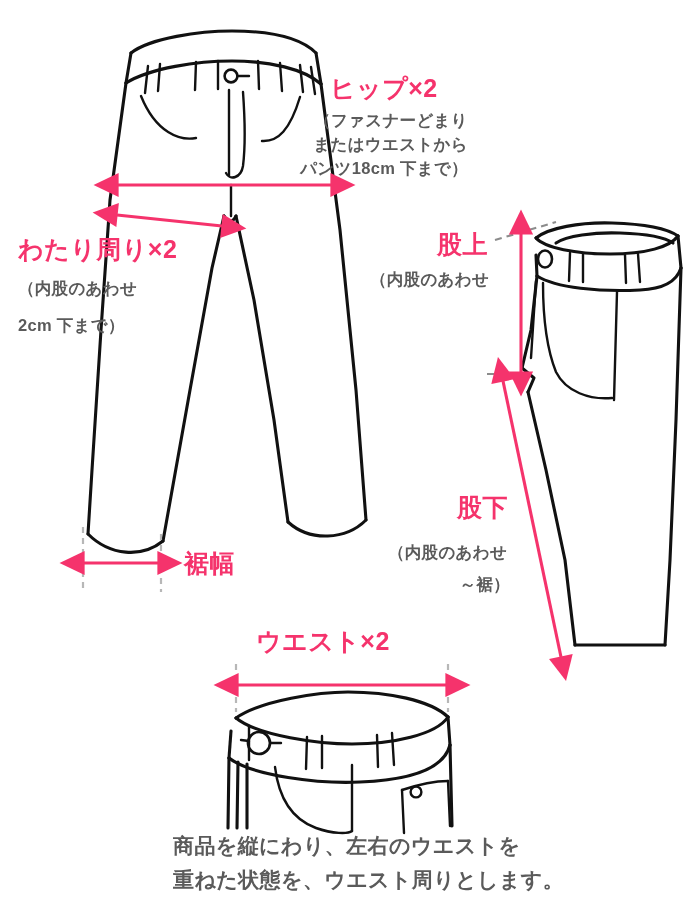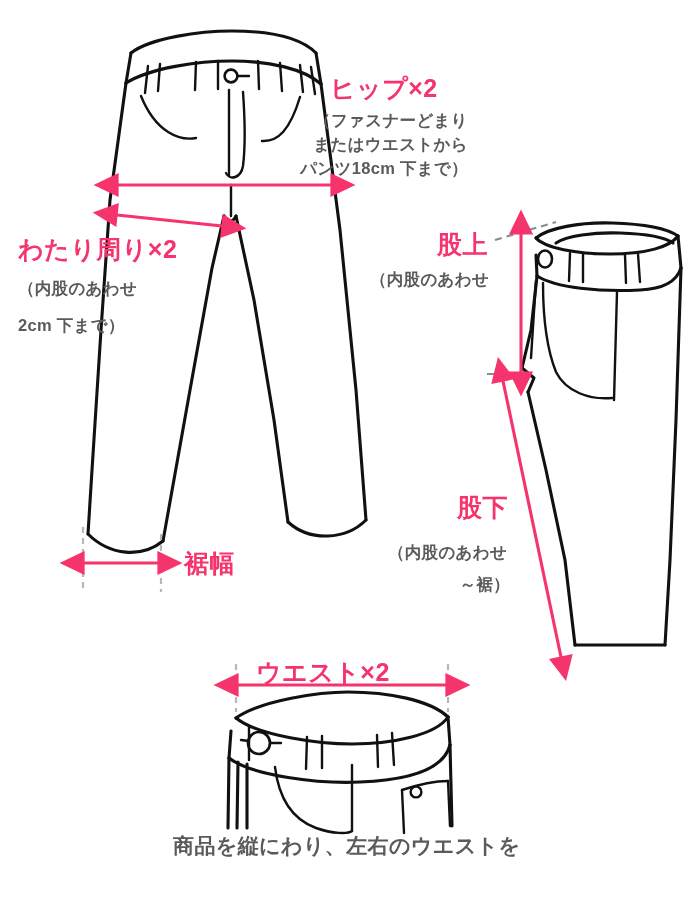--- a/index.html
+++ b/index.html
@@ -235,17 +235,18 @@
 
   <div class="lbl lbl-main" style="left:437px; top:232px;text-align:center;">股上</div>
   <div class="lbl lbl-sub" style="left:370px; top:268px;">（内股のあわせ</div>
 
   <div class="lbl lbl-main" style="left:457px; top:495px;">股下</div>
   <div class="lbl lbl-sub" style="left:388px; top:541px;">（内股のあわせ</div>
   <div class="lbl lbl-sub right-al" style="left:388px; top:573px; width:122px;">～裾）</div>
 
   <div class="lbl lbl-main" style="left:184px; top:551px;">裾幅</div>
 
-  <div class="lbl lbl-main" style="left:256px; top:629px;margin-top:31px;">ウエスト×2</div>
+  <div class="lbl lbl-main" style="left:256px; top:629px;">ウエスト×2</div>
 
   <div class="caption" style="left:173px; top:827px;">商品を縦にわり、左右のウエストを</div>
+  <div class="caption" style="left:173px; top:861px;">重ねた状態を、ウエスト周りとします。</div>
 
 </div>
 
 </body></html>

